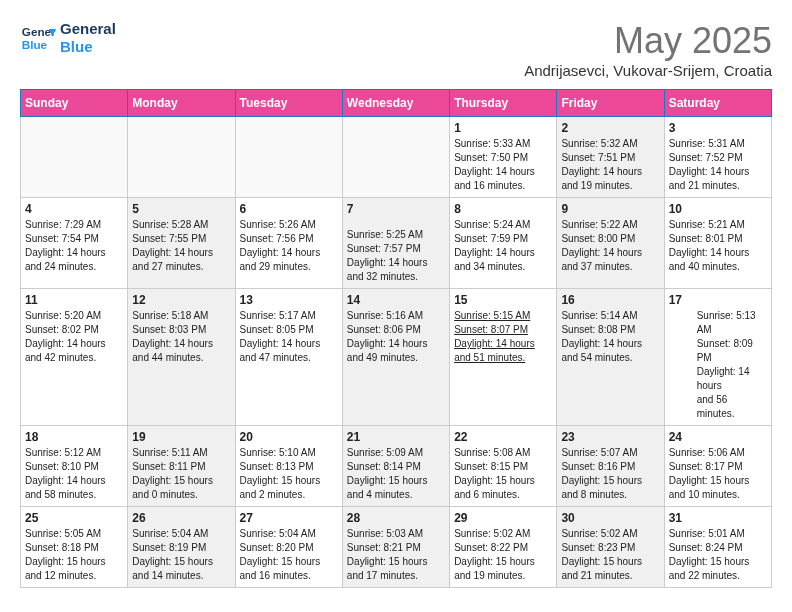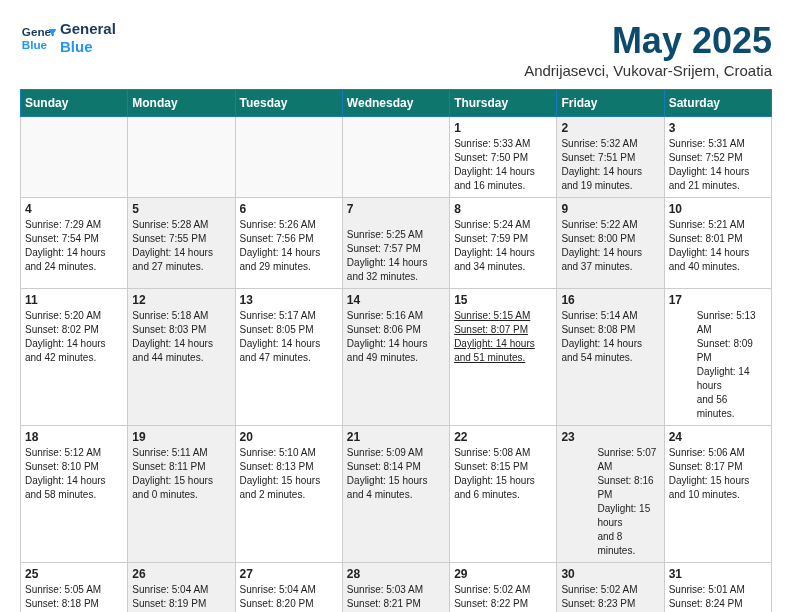--- a/index.html
+++ b/index.html
@@ -23,33 +23,33 @@
     .logo-icon {
       width: 36px;
       height: 36px;
       margin-right: 4px;
     }
     .title-block {
       text-align: right;
     }
     .month-title {
       font-size: 36px;
-      color: #0c4a6e;
-      font-weight: bold;
+      color: #737373;
+      font-weight: normal;
     }
     .location {
       font-size: 15px;
       color: #333;
     }
     table {
       width: 100%;
       border-collapse: collapse;
     }
     th {
-      background: #0f766e;
+      background: #ec4899;
       color: #fff;
       font-size: 12px;
       padding: 6px 4px;
       text-align: left;
       border: 1px solid #1a78c2;
     }
     td {
       border: 1px solid #ccc;
       vertical-align: top;
       padding: 4px;
@@ -271,21 +271,21 @@
         </td>
         <td>
           <div class="day-num">22</div>
           <div class="cell-text" style="white-space: pre-line;">Sunrise: 5:08 AM
 Sunset: 8:15 PM
 Daylight: 15 hours
 and 6 minutes.</div>
         </td>
         <td class="shaded">
           <div class="day-num">23</div>
-          <div class="cell-text" style="white-space: pre-line; margin-left: 36px;">Sunrise: 5:07 AM
+          <div class="cell-text" style="white-space: pre-line;">Sunrise: 5:07 AM
 Sunset: 8:16 PM
 Daylight: 15 hours
 and 8 minutes.</div>
         </td>
         <td>
           <div class="day-num">24</div>
           <div class="cell-text" style="white-space: pre-line;">Sunrise: 5:06 AM
 Sunset: 8:17 PM
 Daylight: 15 hours
 and 10 minutes.</div>

